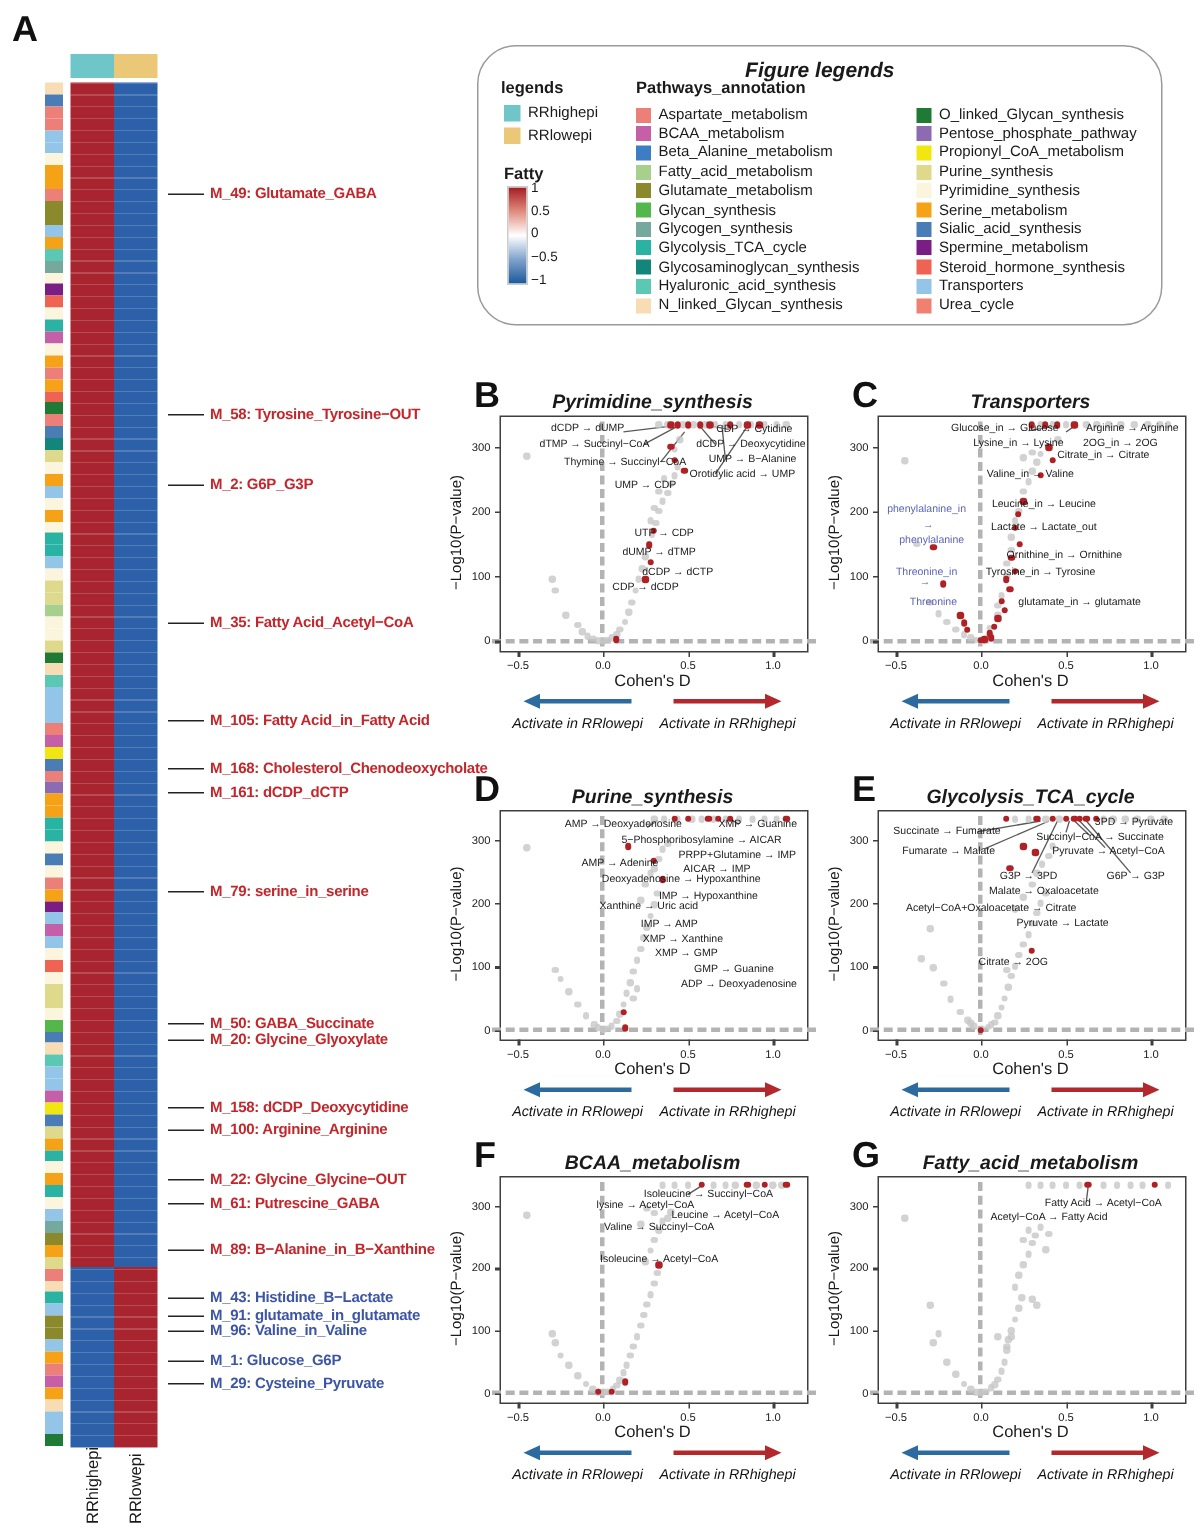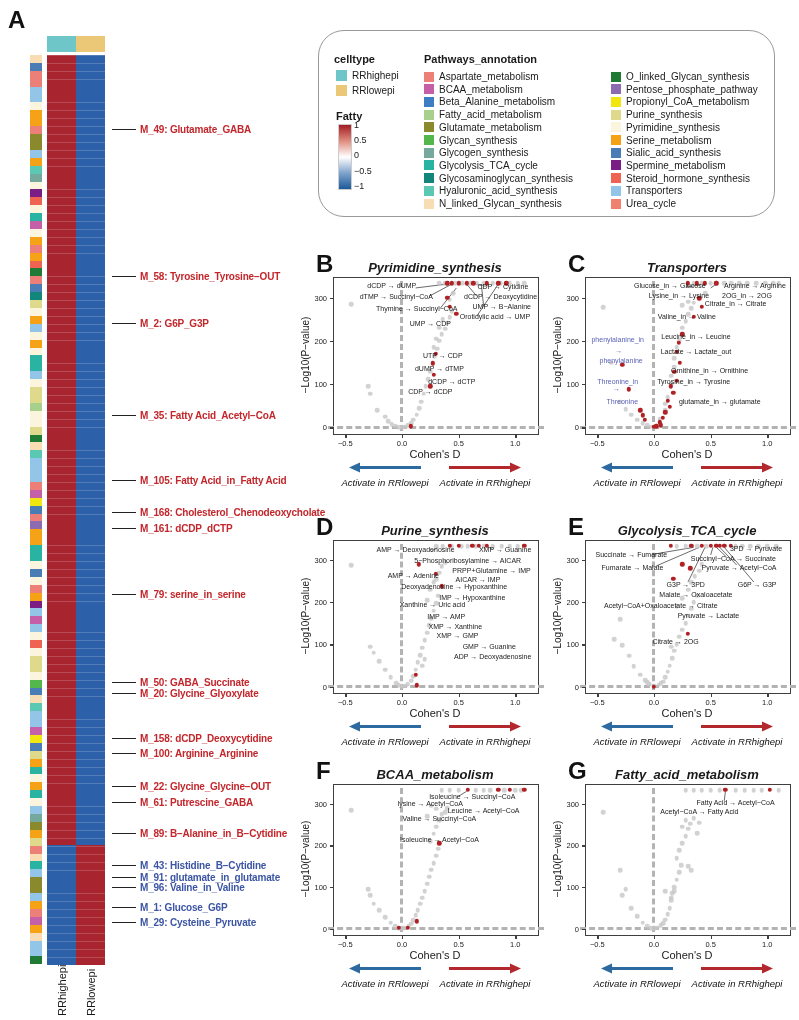--- a/index.html
+++ b/index.html
@@ -218,25 +218,25 @@
       <div class="modlab" style="left: 112px; top: 781px;">
         <div class="dash"></div>
         <span class="txt" style="color: rgb(195, 38, 43);">M_22: Glycine_Glycine−OUT</span>
       </div>
       <div class="modlab" style="left: 112px; top: 797px;">
         <div class="dash"></div>
         <span class="txt" style="color: rgb(195, 38, 43);">M_61: Putrescine_GABA</span>
       </div>
       <div class="modlab" style="left: 112px; top: 828px;">
         <div class="dash"></div>
-        <span class="txt" style="color: rgb(195, 38, 43);">M_89: B−Alanine_in_B−Cytidine</span>
+        <span class="txt" style="color: rgb(195, 38, 43);">M_89: B−Alanine_in_B−Xanthine</span>
       </div>
       <div class="modlab" style="left: 112px; top: 860px;">
         <div class="dash"></div>
-        <span class="txt" style="color: rgb(60, 85, 165);">M_43: Histidine_B−Cytidine</span>
+        <span class="txt" style="color: rgb(60, 85, 165);">M_43: Histidine_B−Lactate</span>
       </div>
       <div class="modlab" style="left: 112px; top: 872px;">
         <div class="dash"></div>
         <span class="txt" style="color: rgb(60, 85, 165);">M_91: glutamate_in_glutamate</span>
       </div>
       <div class="modlab" style="left: 112px; top: 882px;">
         <div class="dash"></div>
         <span class="txt" style="color: rgb(60, 85, 165);">M_96: Valine_in_Valine</span>
       </div>
       <div class="modlab" style="left: 112px; top: 902px;">
@@ -245,21 +245,22 @@
       </div>
       <div class="modlab" style="left: 112px; top: 917px;">
         <div class="dash"></div>
         <span class="txt" style="color: rgb(60, 85, 165);">M_29: Cysteine_Pyruvate</span>
       </div>
     </div>
   <div class="rot-label" style="left:56px;top:1016px;">RRhighepi</div>
   <div class="rot-label" style="left:85px;top:1016px;">RRlowepi</div>
 
   <div class="legend-box" style="left:318px;top:30px;width:455px;height:185px;">
-    <div style="position:absolute;left:15px;top:22px;font-size:11px;font-weight:bold;">celltype</div>
+    <div style="position:absolute;left:0;right:0;top:7px;text-align:center;font-size:14px;font-weight:bold;font-style:italic;">Figure legends</div>
+    <div style="position:absolute;left:15px;top:22px;font-size:11px;font-weight:bold;">legends</div>
     <div id="leg-celltype">
         <div class="leg-item" style="left: 17px; top: 39px;">
           <span class="sw" style="background: rgb(111, 198, 200);"></span>
           <span class="lt">RRhighepi</span>
         </div>
         <div class="leg-item" style="left: 17px; top: 54px;">
           <span class="sw" style="background: rgb(235, 200, 120);"></span>
           <span class="lt">RRlowepi</span>
         </div>
       </div>

